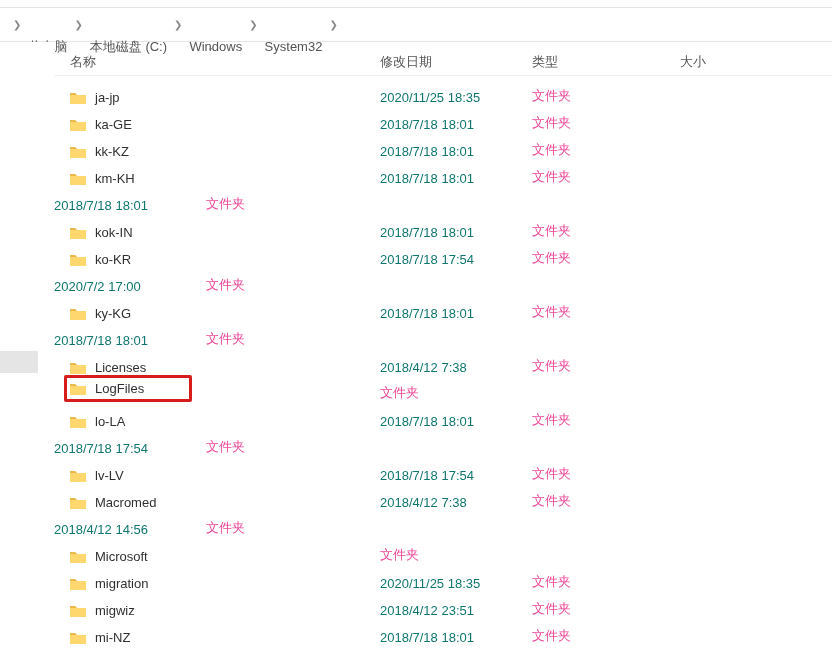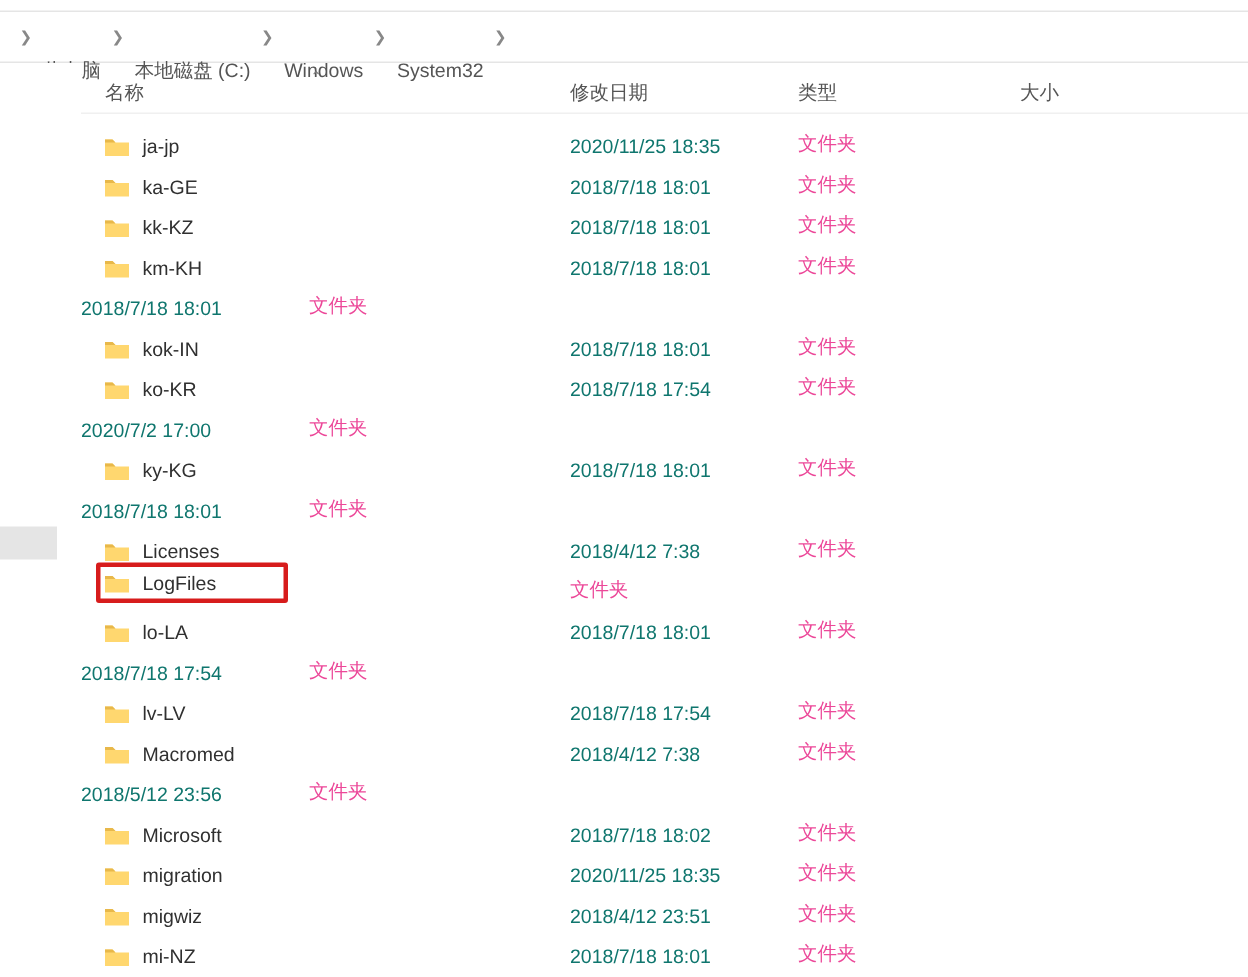--- a/index.html
+++ b/index.html
@@ -340,33 +340,32 @@
   <path d="M0 2 L5 2 L7 4 L16 4 L16 13 L0 13 Z" fill="#ffd76f"></path>
   <path d="M0 2 L5 2 L7 4 L0 4 Z" fill="#e8b84a"></path>
 </svg>
             <span>Macromed</span>
           </div>
           <div class="col-date">2018/4/12 7:38</div>
           <div class="col-type">文件夹</div>
           <div class="col-size"></div>
         </div>
         <div class="row">
-          <div class="col-date">2018/5/12 23:56</div>
+          <div class="col-date">2018/4/12 14:56</div>
           <div class="col-type">文件夹</div>
           <div class="col-size"></div>
         </div>
         <div class="row">
           <div class="col-name">
             <svg style="" viewBox="0 0 16 14" class="folder-ico">
   <path d="M0 2 L5 2 L7 4 L16 4 L16 13 L0 13 Z" fill="#ffd76f"></path>
   <path d="M0 2 L5 2 L7 4 L0 4 Z" fill="#e8b84a"></path>
 </svg>
             <span>Microsoft</span>
           </div>
-          <div class="col-date">2018/7/18 18:02</div>
           <div class="col-type">文件夹</div>
           <div class="col-size"></div>
         </div>
         <div class="row">
           <div class="col-name">
             <svg style="" viewBox="0 0 16 14" class="folder-ico">
   <path d="M0 2 L5 2 L7 4 L16 4 L16 13 L0 13 Z" fill="#ffd76f"></path>
   <path d="M0 2 L5 2 L7 4 L0 4 Z" fill="#e8b84a"></path>
 </svg>
             <span>migration</span>

